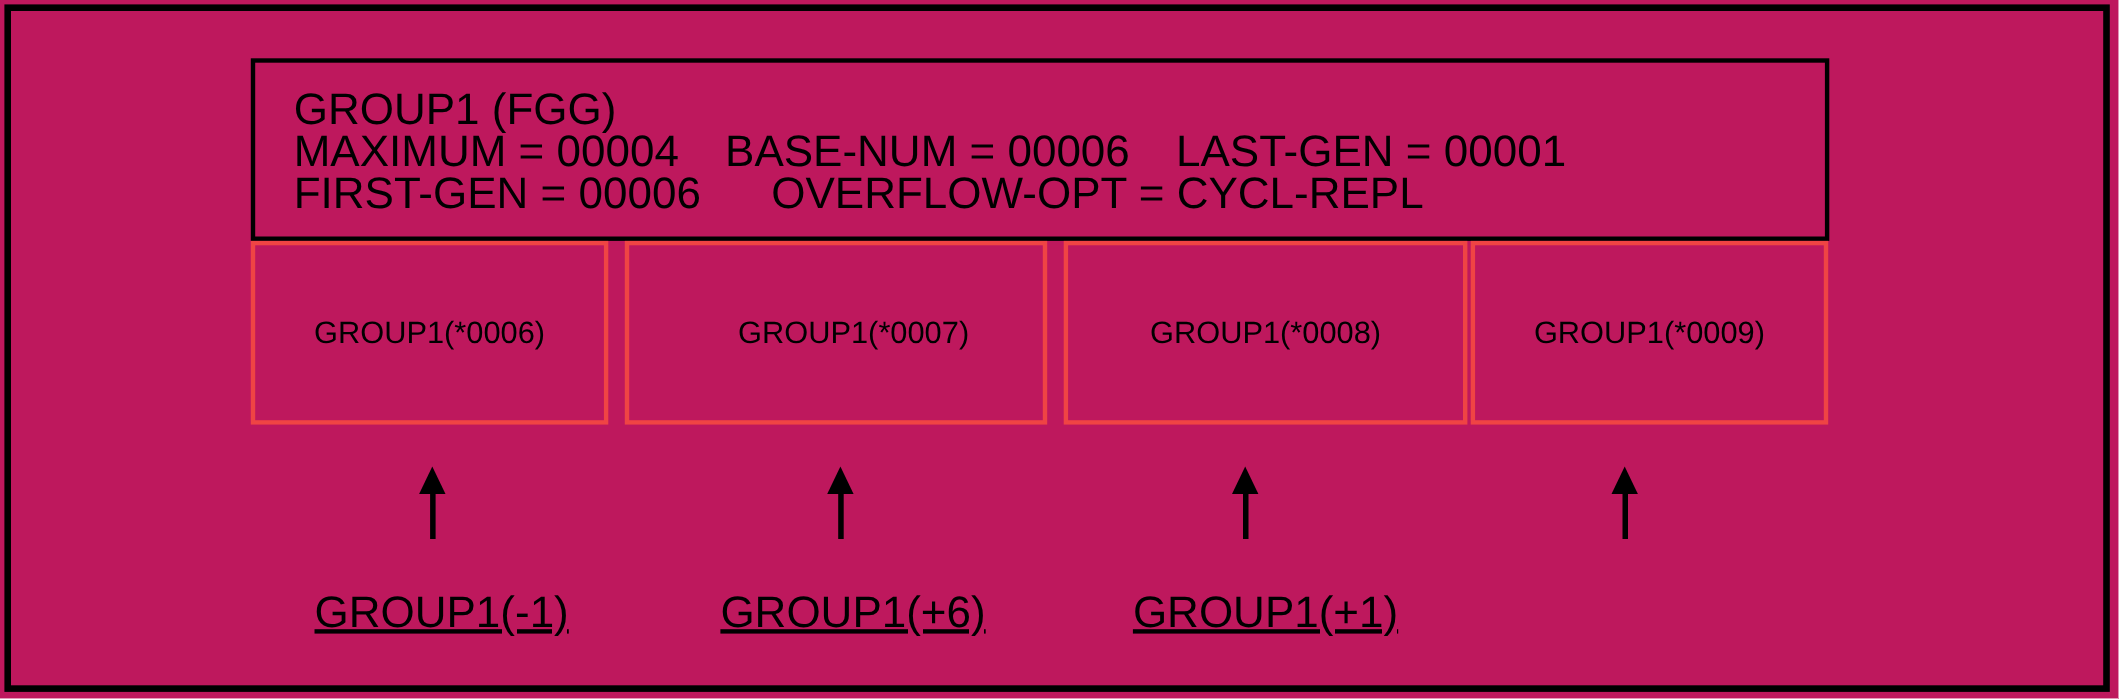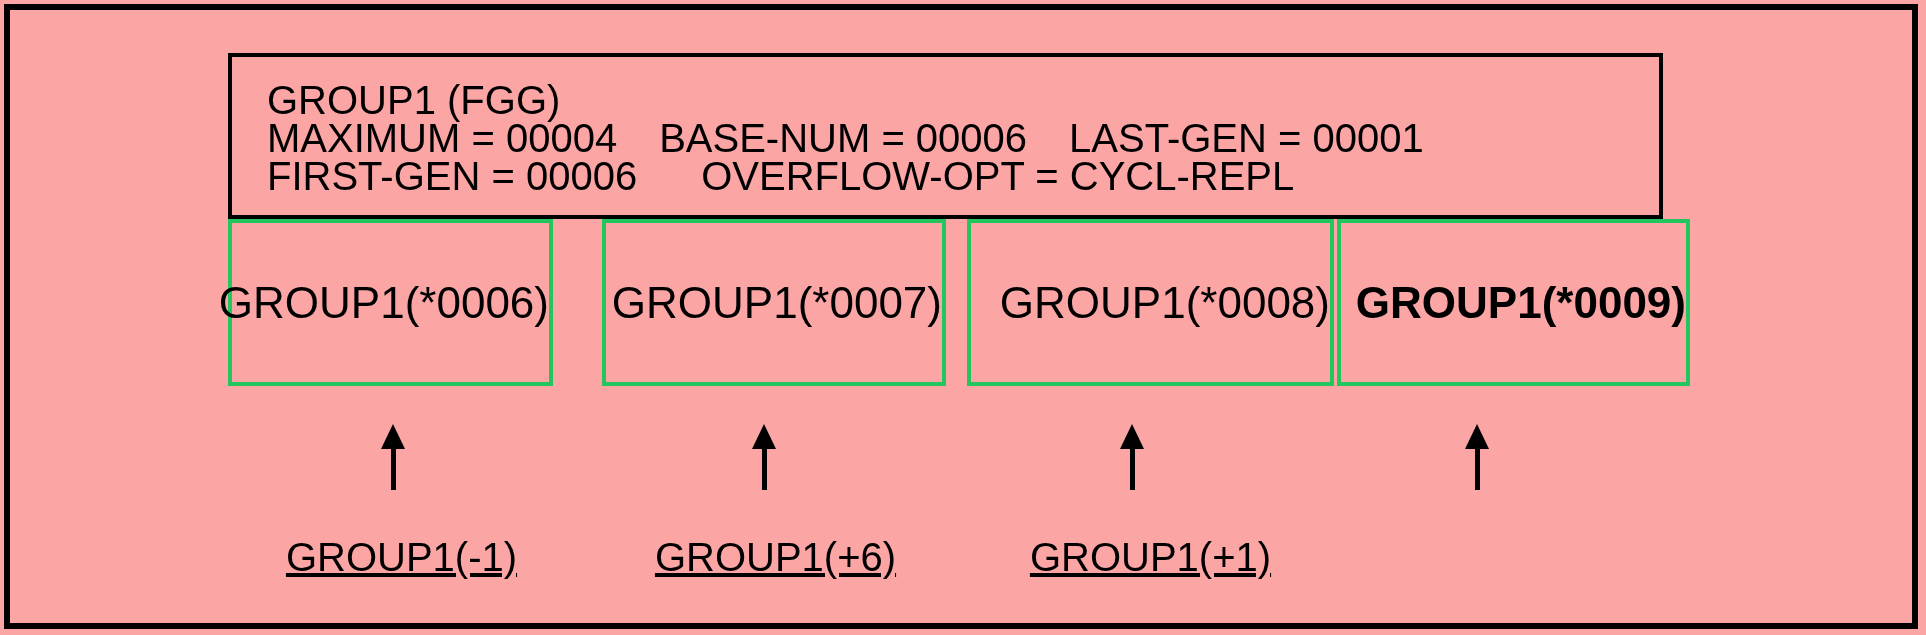--- a/index.html
+++ b/index.html
@@ -4,21 +4,21 @@
 <style>
   html, body {
     margin: 0;
     padding: 0;
     background: #ffffff;
   }
   .stage {
     position: relative;
     width: 1926px;
     height: 635px;
-    background: #fca5a5;
+    background: #be185d;
     font-family: "Liberation Sans", "DejaVu Sans", sans-serif;
     color: #000000;
     overflow: hidden;
   }
   .frame {
     position: absolute;
     left: 4px;
     top: 4px;
     width: 1914px;
     height: 625px;
@@ -41,33 +41,33 @@
   .stats-row {
     display: flex;
     align-items: baseline;
   }
   .stats-row.r1 { column-gap: 42px; }
   .stats-row.r2 { column-gap: 64px; }
   .gen-box {
     position: absolute;
     top: 219px;
     height: 167px;
-    border: 4px solid #22c55e;
+    border: 4px solid #ef4444;
     box-sizing: border-box;
     display: flex;
     align-items: center;
-    justify-content: flex-end;
-    font-size: 44px;
+    justify-content: center;
+    font-size: 28px;
     line-height: 40px;
     white-space: nowrap;
   }
   .gen-box.g0 { left: 228px;  width: 325px; }
-  .gen-box.g1 { left: 602px;  width: 344px; padding-left: 32px; }
+  .gen-box.g1 { left: 568px;  width: 384px; padding-left: 32px; }
   .gen-box.g2 { left: 967px;  width: 367px; }
-  .gen-box.g3 { left: 1337px; width: 353px; font-weight: bold; }
+  .gen-box.g3 { left: 1337px; width: 325px; }
   .up-arrow {
     position: absolute;
     top: 424px;
     width: 24px;
     height: 66px;
   }
   .up-arrow.a0 { left: 381px; }
   .up-arrow.a1 { left: 752px; }
   .up-arrow.a2 { left: 1120px; }
   .up-arrow.a3 { left: 1465px; }

